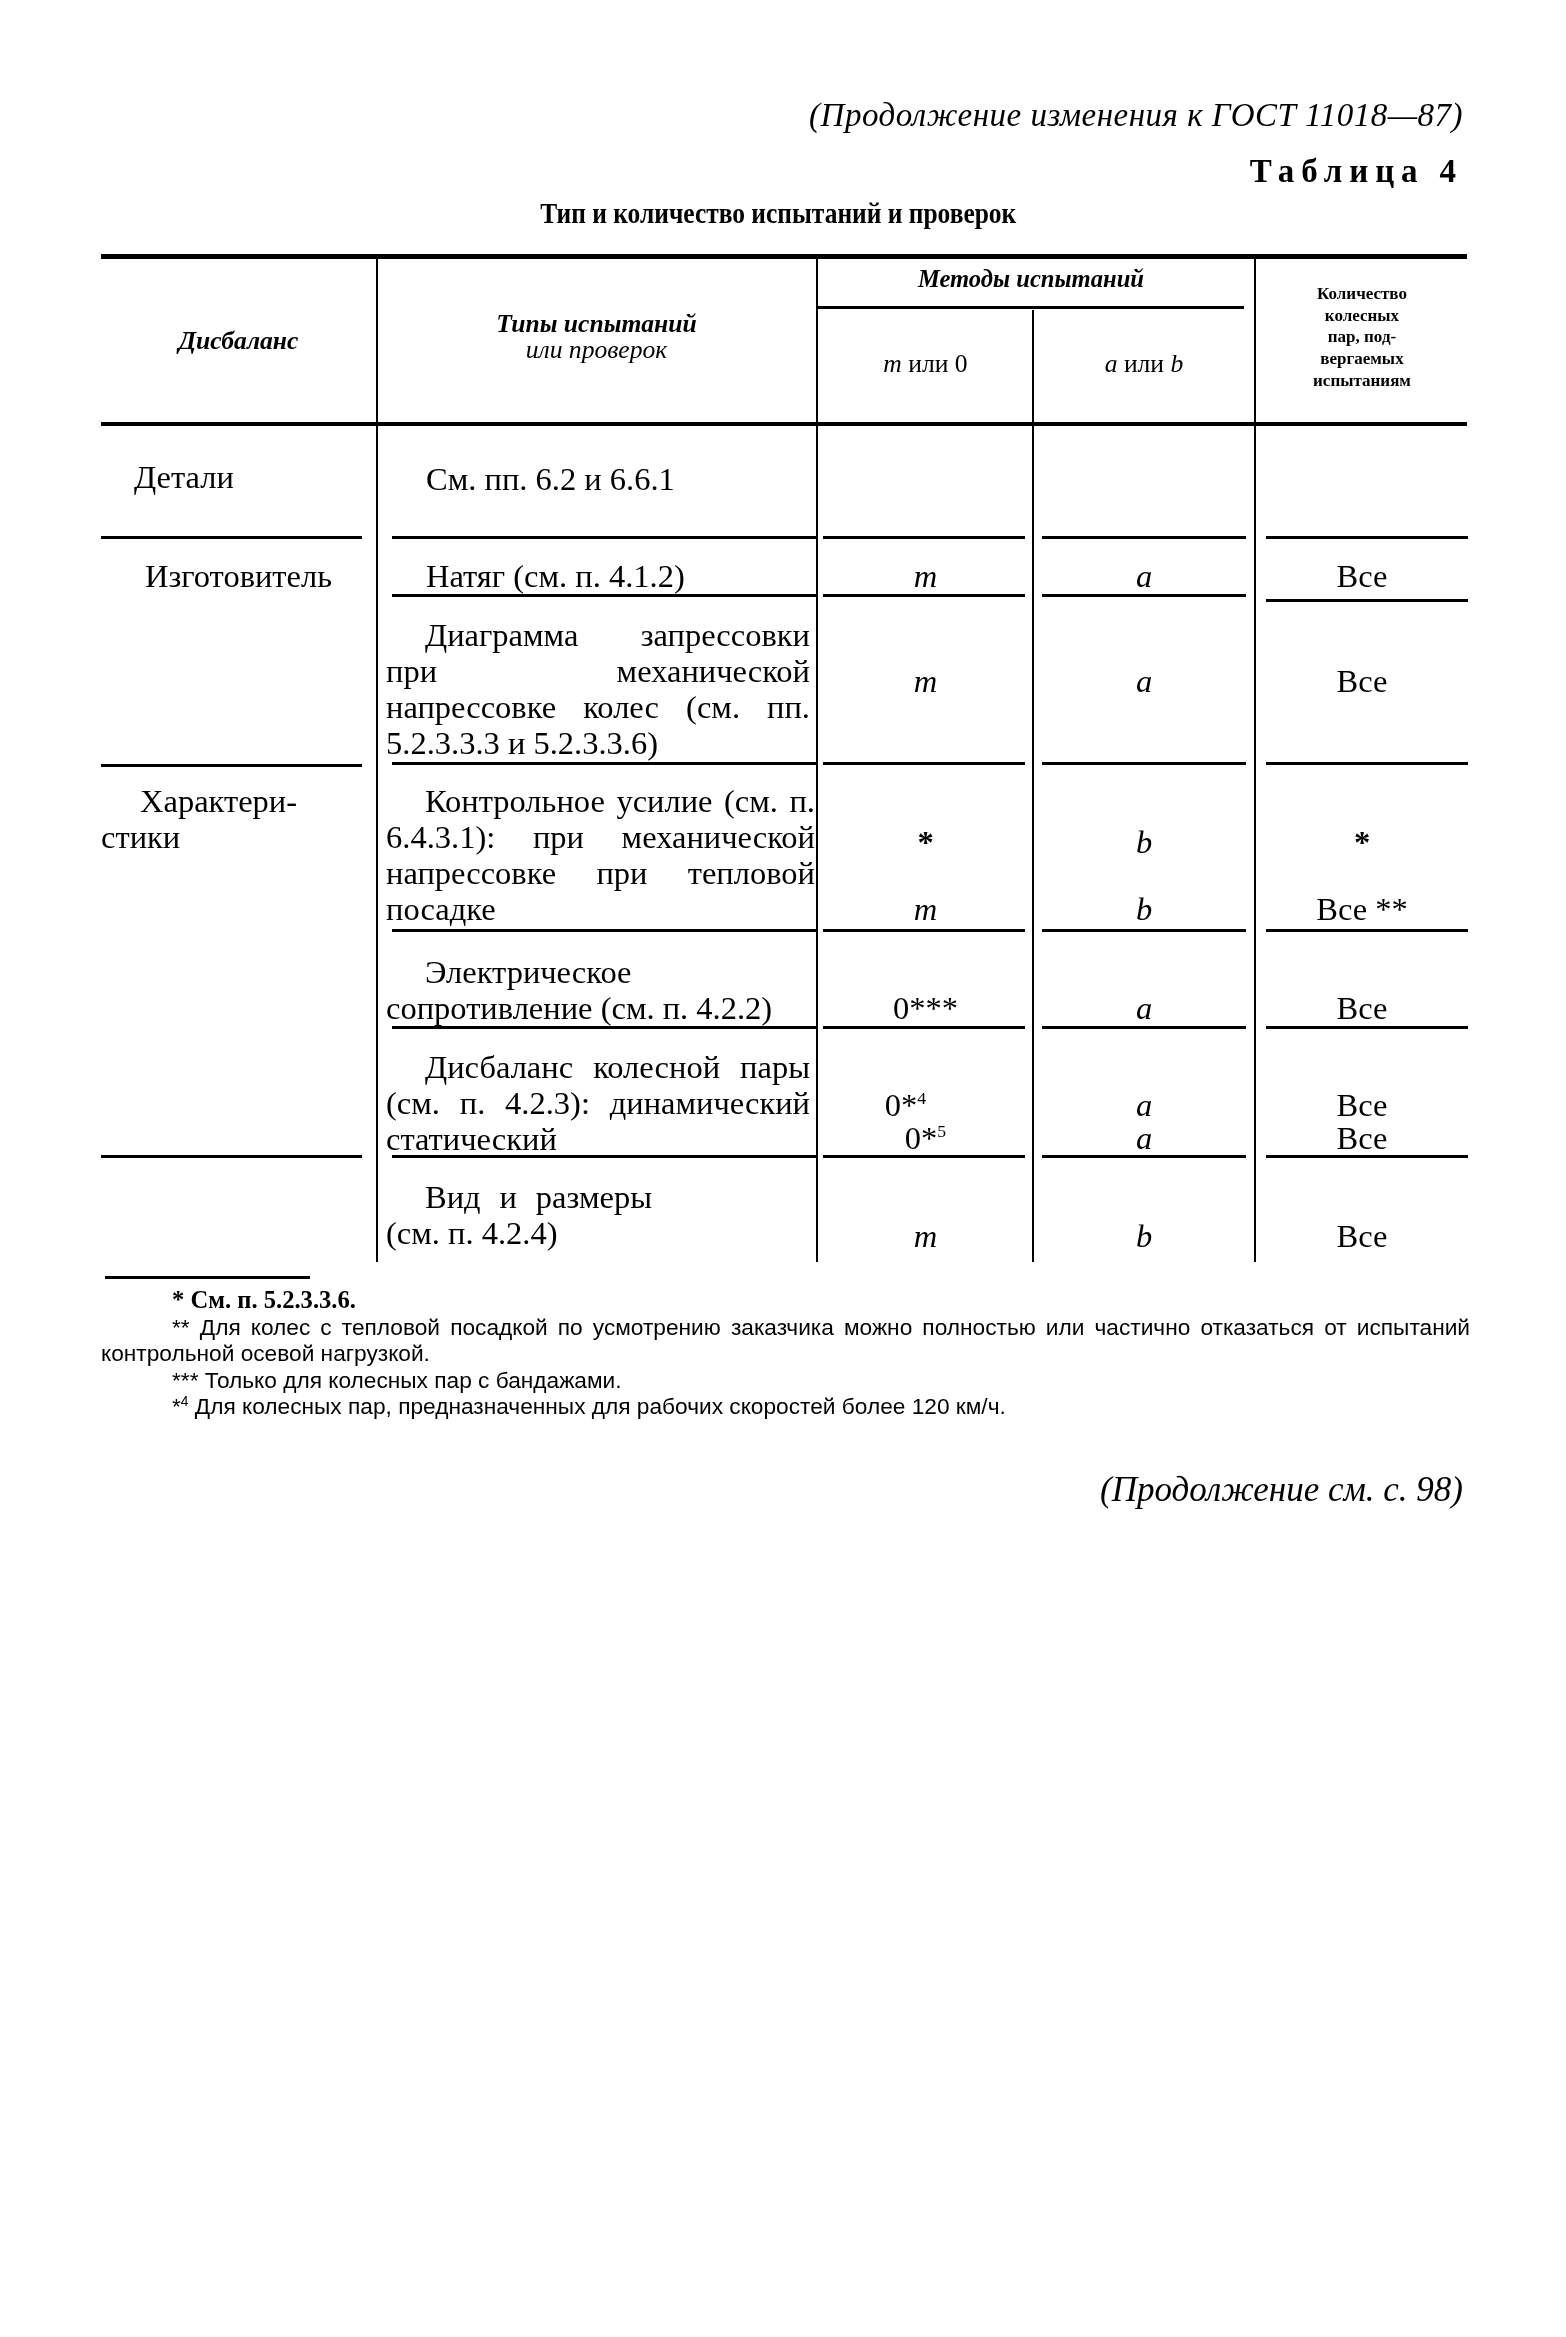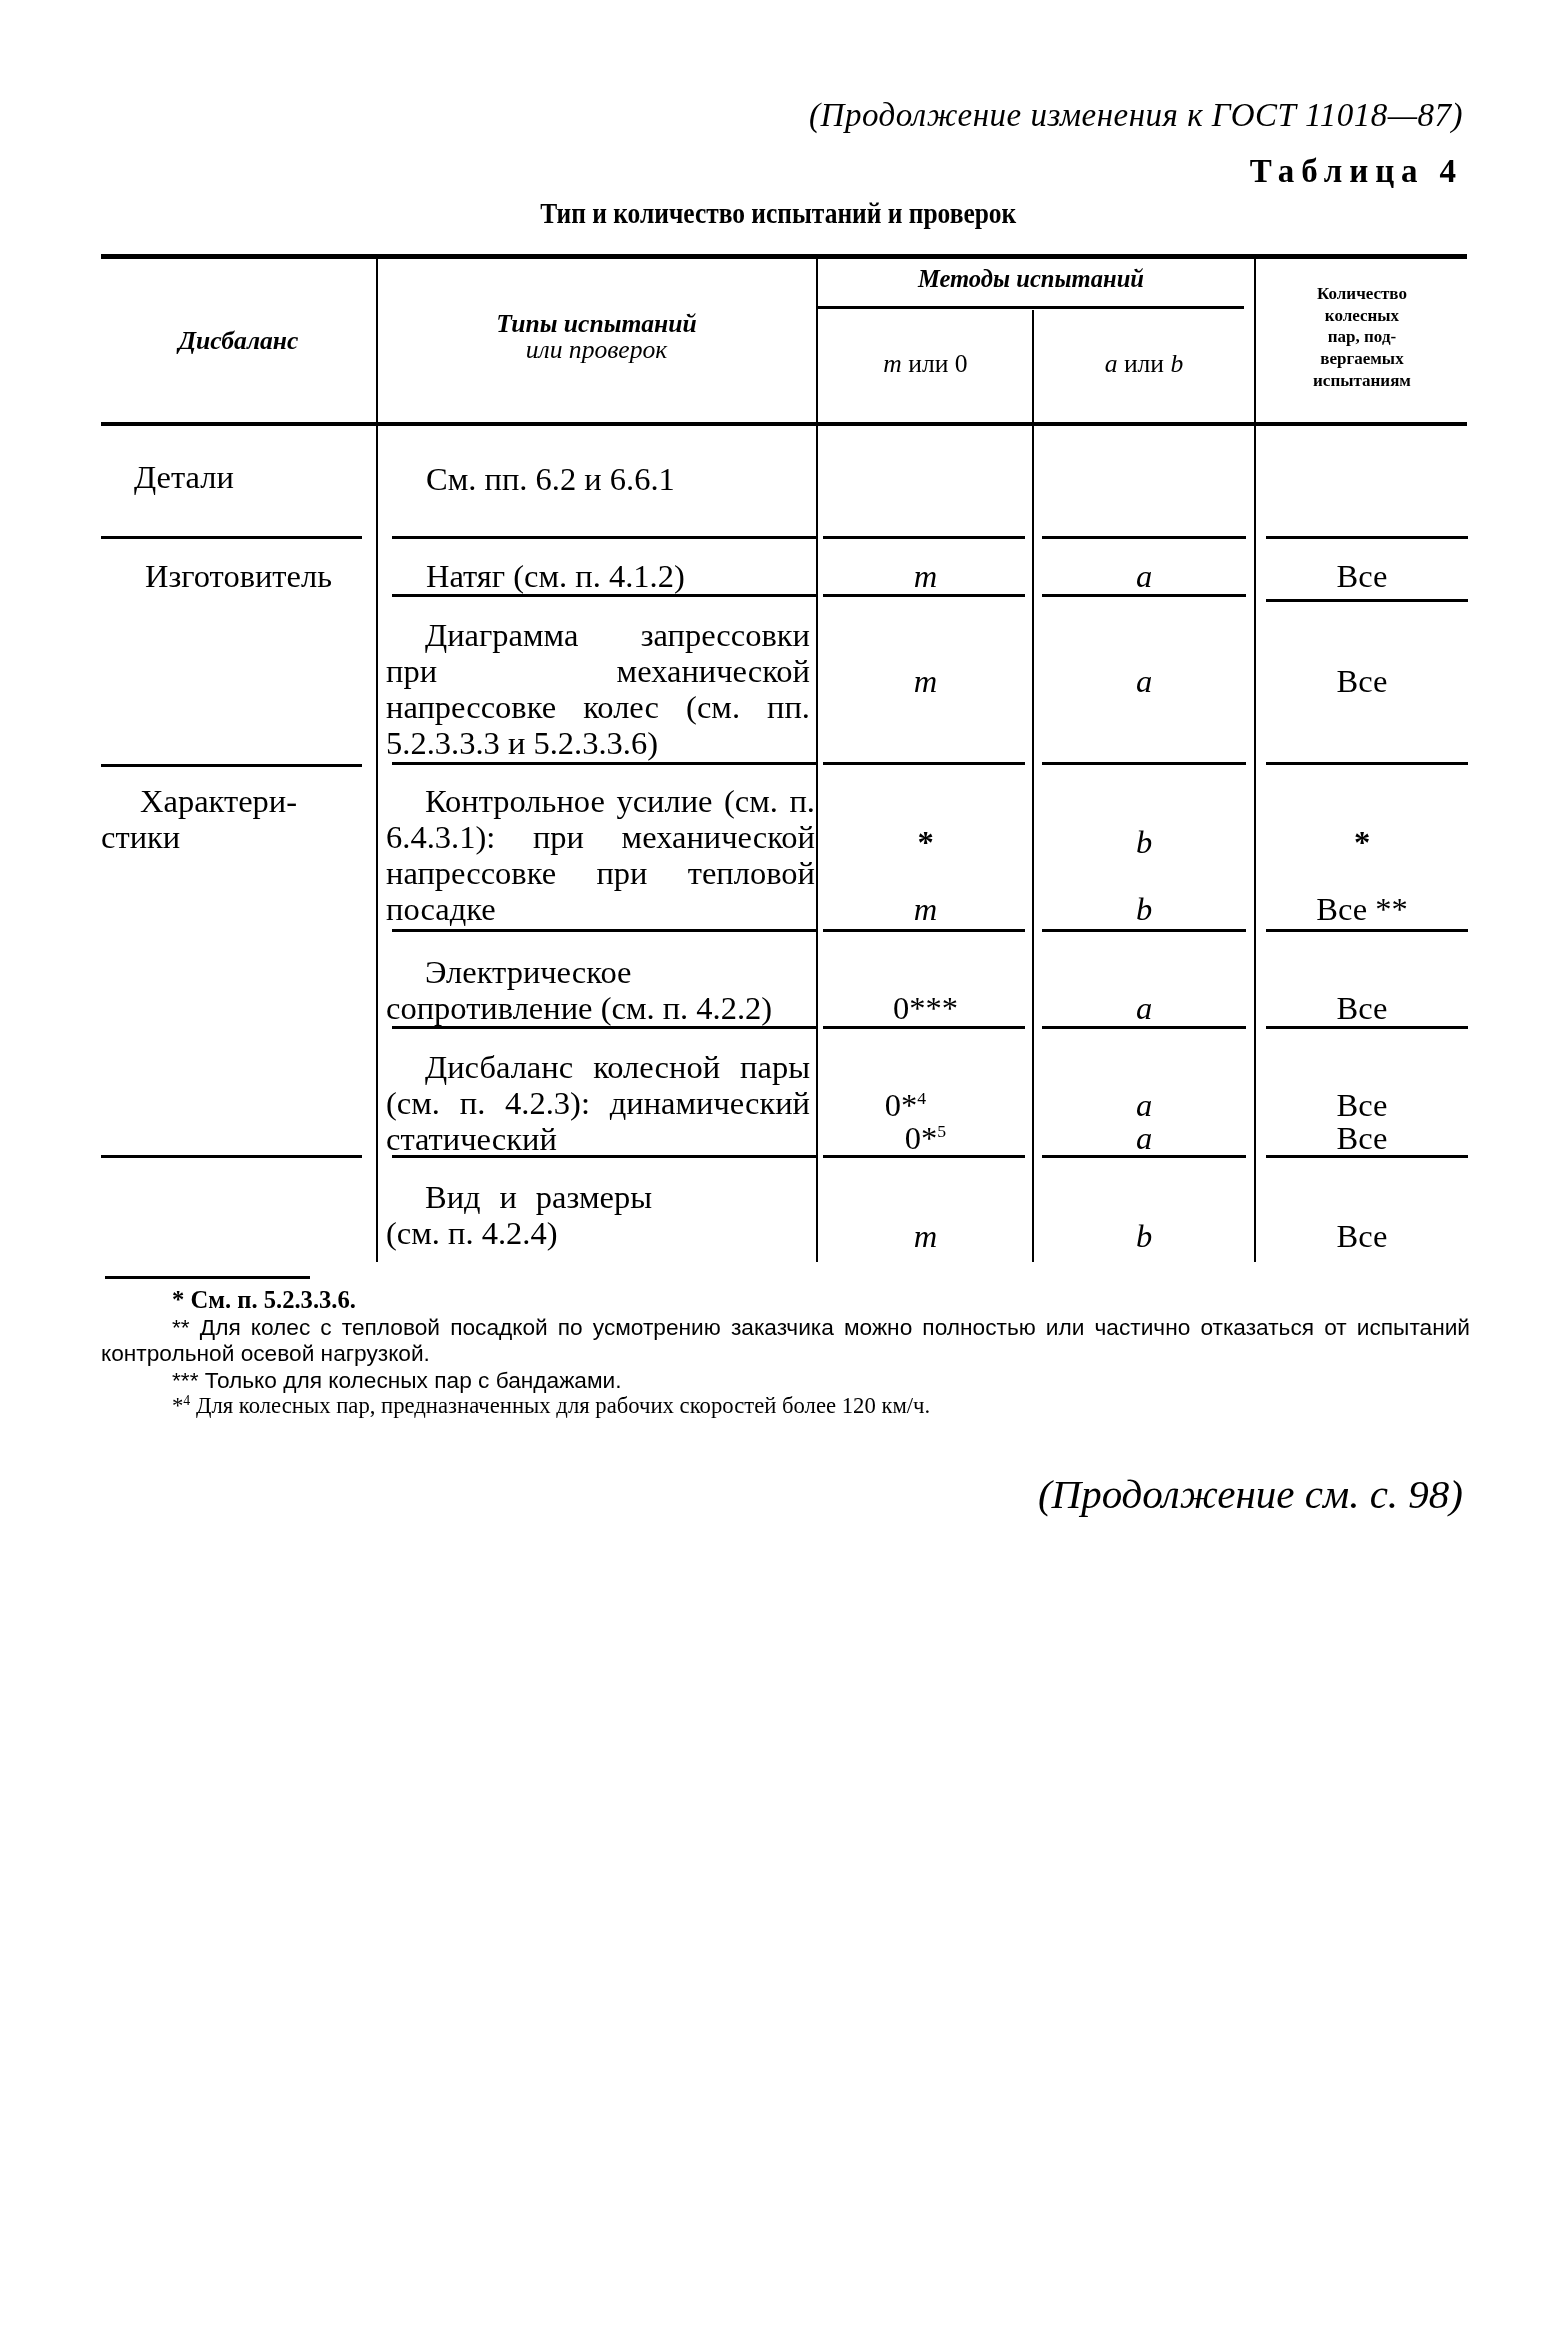--- a/index.html
+++ b/index.html
@@ -33,21 +33,21 @@
 
     .cell { font-size: 32.5px; line-height: 36px; }
     .cell-c { font-size: 32.5px; line-height: 36px; text-align: center; }
     .just { text-align: justify; text-align-last: left; }
     .ind { text-indent: 39px; }
     .it { font-style: italic; }
     sup { font-size: 17.7px; vertical-align: 11.8px; line-height: 0; }
 
     .fn { font-size: 22.7px; line-height: 26.6px; font-family: "Liberation Sans", sans-serif; }
     .fn-first { font-family: Liberation Serif, serif; font-size: 24.6px; font-weight: bold; }
-    .footer-cont { right: 103px; top: 1470px; font-size: 41px; font-style: italic; }
+    .footer-cont { right: 103px; top: 1470px; font-size: 35px; font-style: italic; }
   </style>
 </head>
 <body>
 
 <div class="abs header-cont">(Продолжение изменения к ГОСТ 11018—87)</div>
 <div class="abs table-label">Таблица 4</div>
 <div class="abs table-title">Тип и количество испытаний и проверок</div>
 
 <div class="abs hrule" style="left:101px; top:254px; width:1366px; height:4.9px;"></div>
 <div class="abs hrule" style="left:101px; top:422px; width:1366px; height:3.9px;"></div>
@@ -164,20 +164,20 @@
     <span>См. п. 5.2.3.3.6.</span>
   </div>
   <div style="text-indent:71px; text-align:justify;">
     <span>**</span>
     <span>Для колес с тепловой посадкой по усмотрению заказчика можно полностью или частично отказаться от испытаний контрольной осевой нагрузкой.</span>
   </div>
   <div style="padding-left:71px;">
     <span>***</span>
     <span>Только для колесных пар с бандажами.</span>
   </div>
-  <div style="padding-left:71px;font-family:Liberation Serif, serif;">
+  <div style="padding-left:71px;">
     <span>*</span><sup style="font-size:13.8px; vertical-align:7.9px;">4</sup>
     <span>Для колесных пар, предназначенных для рабочих скоростей более 120 км/ч.</span>
   </div>
 </div>
 
 <div class="abs footer-cont">(Продолжение см. с. 98)</div>
 
 
 </body></html>

